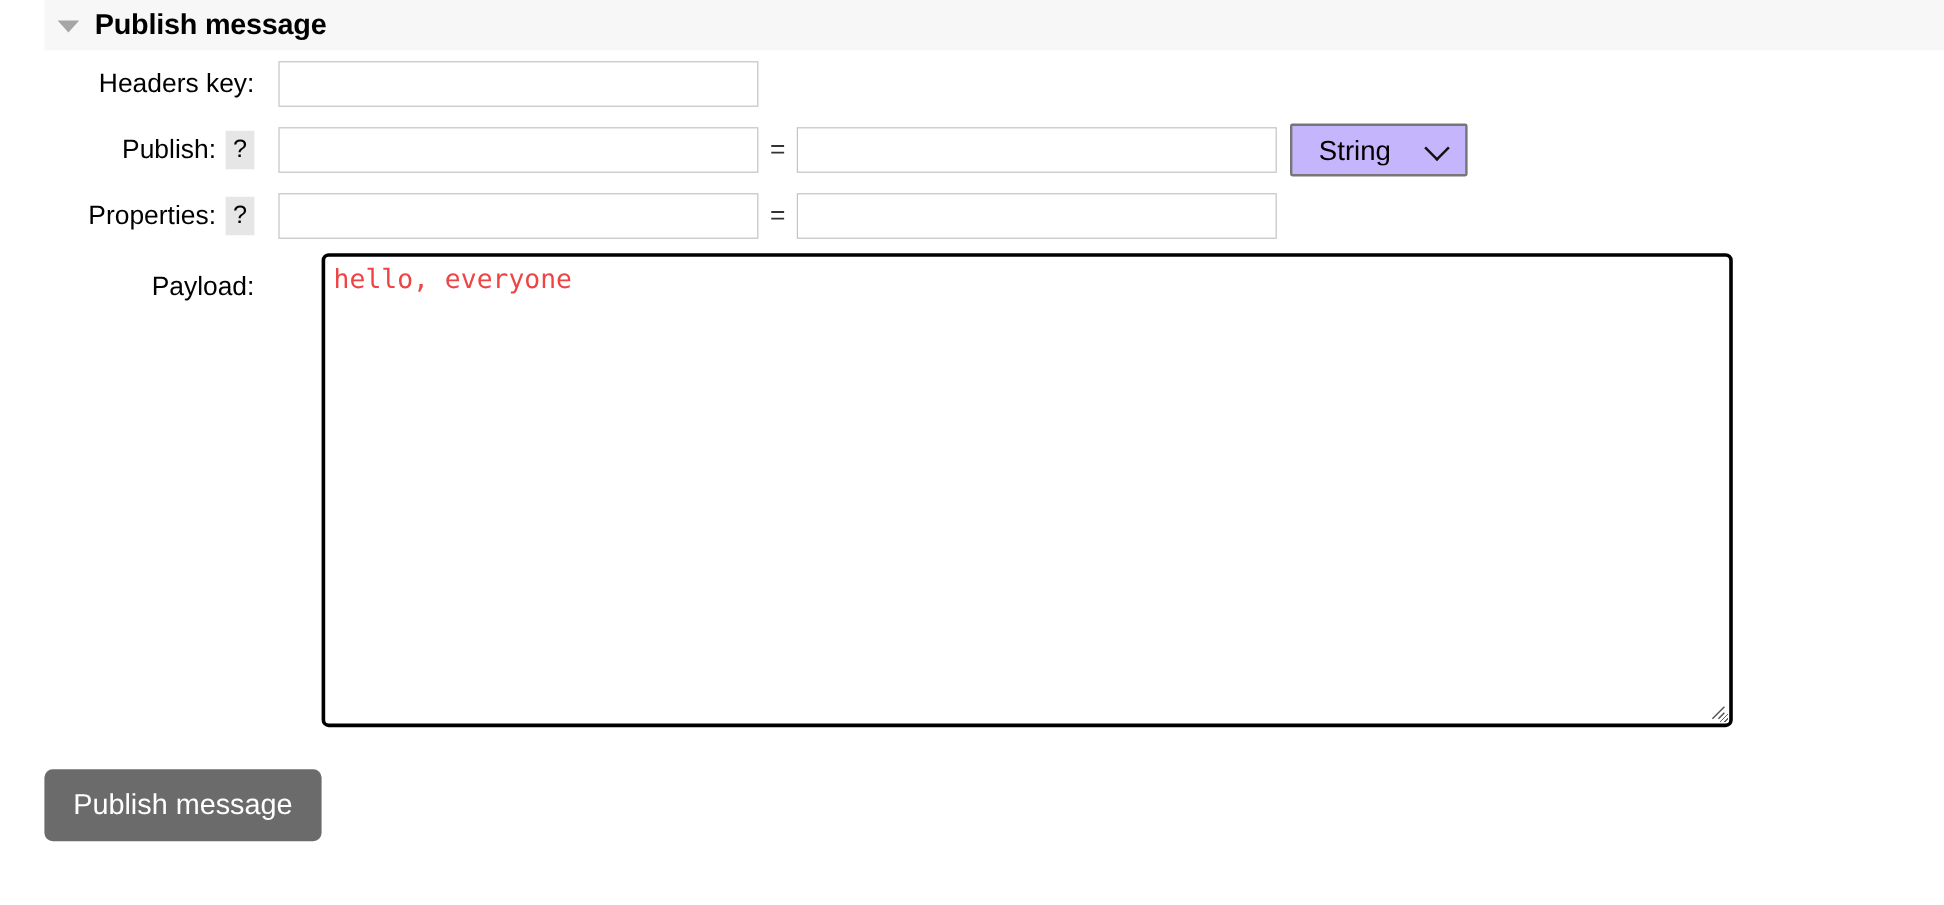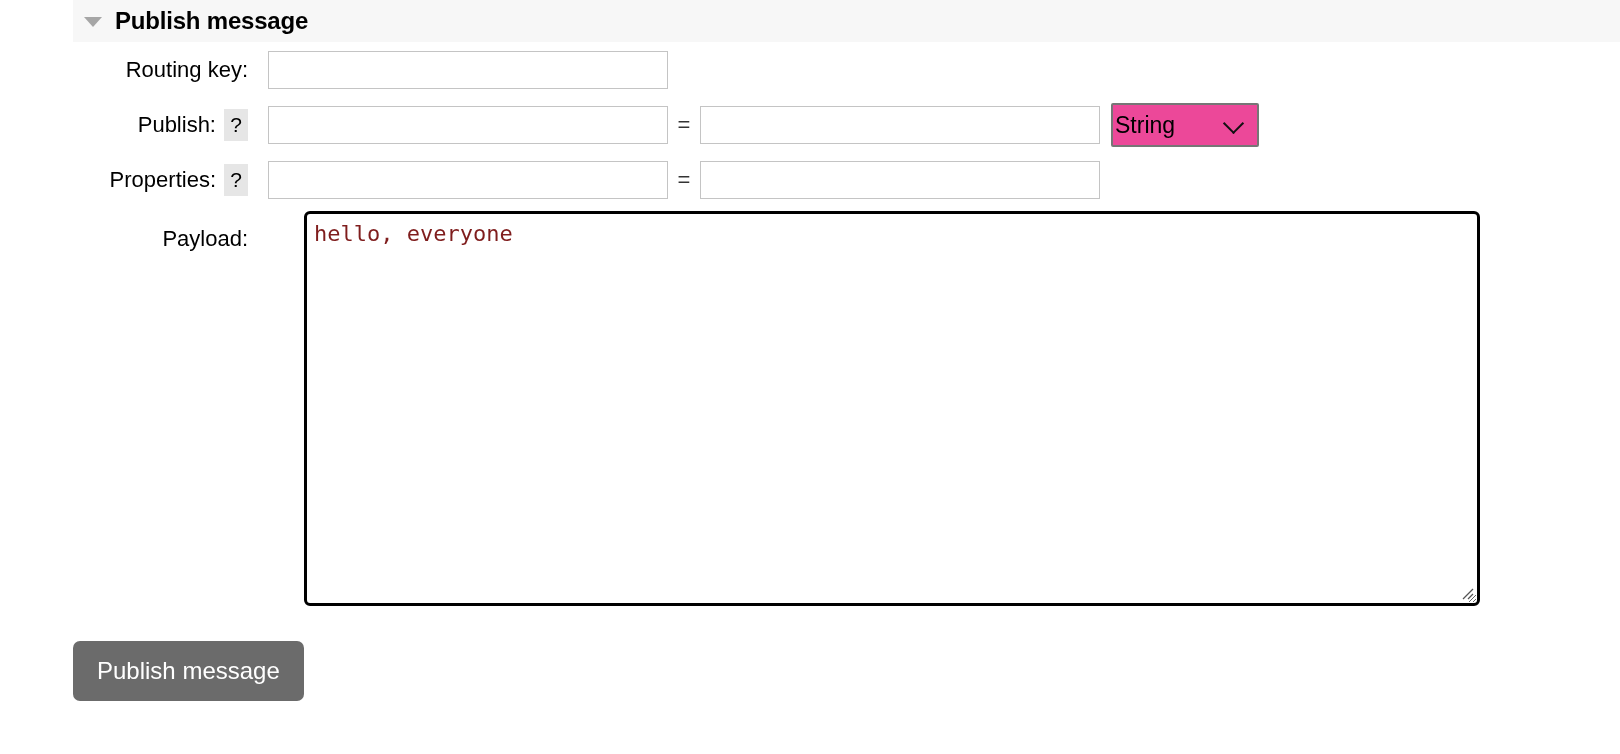--- a/index.html
+++ b/index.html
@@ -12,21 +12,20 @@
     height: 754px;
     font-family: "Liberation Sans", sans-serif;
     color: #000000;
     overflow: hidden;
   }
 
   #page {
     position: relative;
     width: 1308px;
     height: 754px;
-    margin-left: 36px;
   }
 
   
   .section-header {
     position: absolute;
     left: 37px;
     top: 0;
     width: 1583px;
     height: 42px;
     background: #f7f7f7;
@@ -128,24 +127,24 @@
     user-select: none;
   }
 
   .type-select {
     margin-left: 11px;
     width: 148px;
     height: 44px;
     box-sizing: border-box;
     font-size: 23px;
     font-family: "Liberation Sans", sans-serif;
-    padding: 0 2px;
+    padding: 0 22px;
     border: 2px solid #767676;
     border-radius: 2px;
-    background: #ec4899;
+    background: #c4b5fd;
     color: #000;
     -webkit-appearance: none;
     -moz-appearance: none;
     appearance: none;
     cursor: pointer;
   }
   .select-wrap { position: relative; display: inline-flex; align-items: center; }
   .select-chevron {
     position: absolute;
     right: 18px;
@@ -178,21 +177,21 @@
     width: 1176px;
     height: 395px;
     box-sizing: border-box;
     border: 3px solid #000000;
     border-radius: 6px;
     background: #ffffff;
     font-family: "DejaVu Sans Mono", monospace;
     font-size: 22px;
     line-height: 1.25;
     padding: 6px 6px 6px 7px;
-    color: #7f1d1d;
+    color: #ef4444;
     outline: none;
     resize: both;
     overflow: hidden;
     display: block;
     white-space: pre;
   }
   .resize-grip {
     position: absolute;
     right: 6px;
     bottom: 6px;
@@ -229,21 +228,21 @@
 
   <div class="section-header">
     <span class="caret"></span>
     <span class="section-title">Publish message</span>
   </div>
 
   <div class="form">
 
     <div class="row">
       <div class="label-cell">
-        <span class="label">Routing key:</span>
+        <span class="label">Headers key:</span>
       </div>
       <div class="field-area">
         <input class="text-input routing-input" type="text" value="" style="">
       </div>
     </div>
 
     <div class="row">
       <div class="label-cell">
         <span class="label">Publish:</span>
         <button class="help-btn">?</button>

